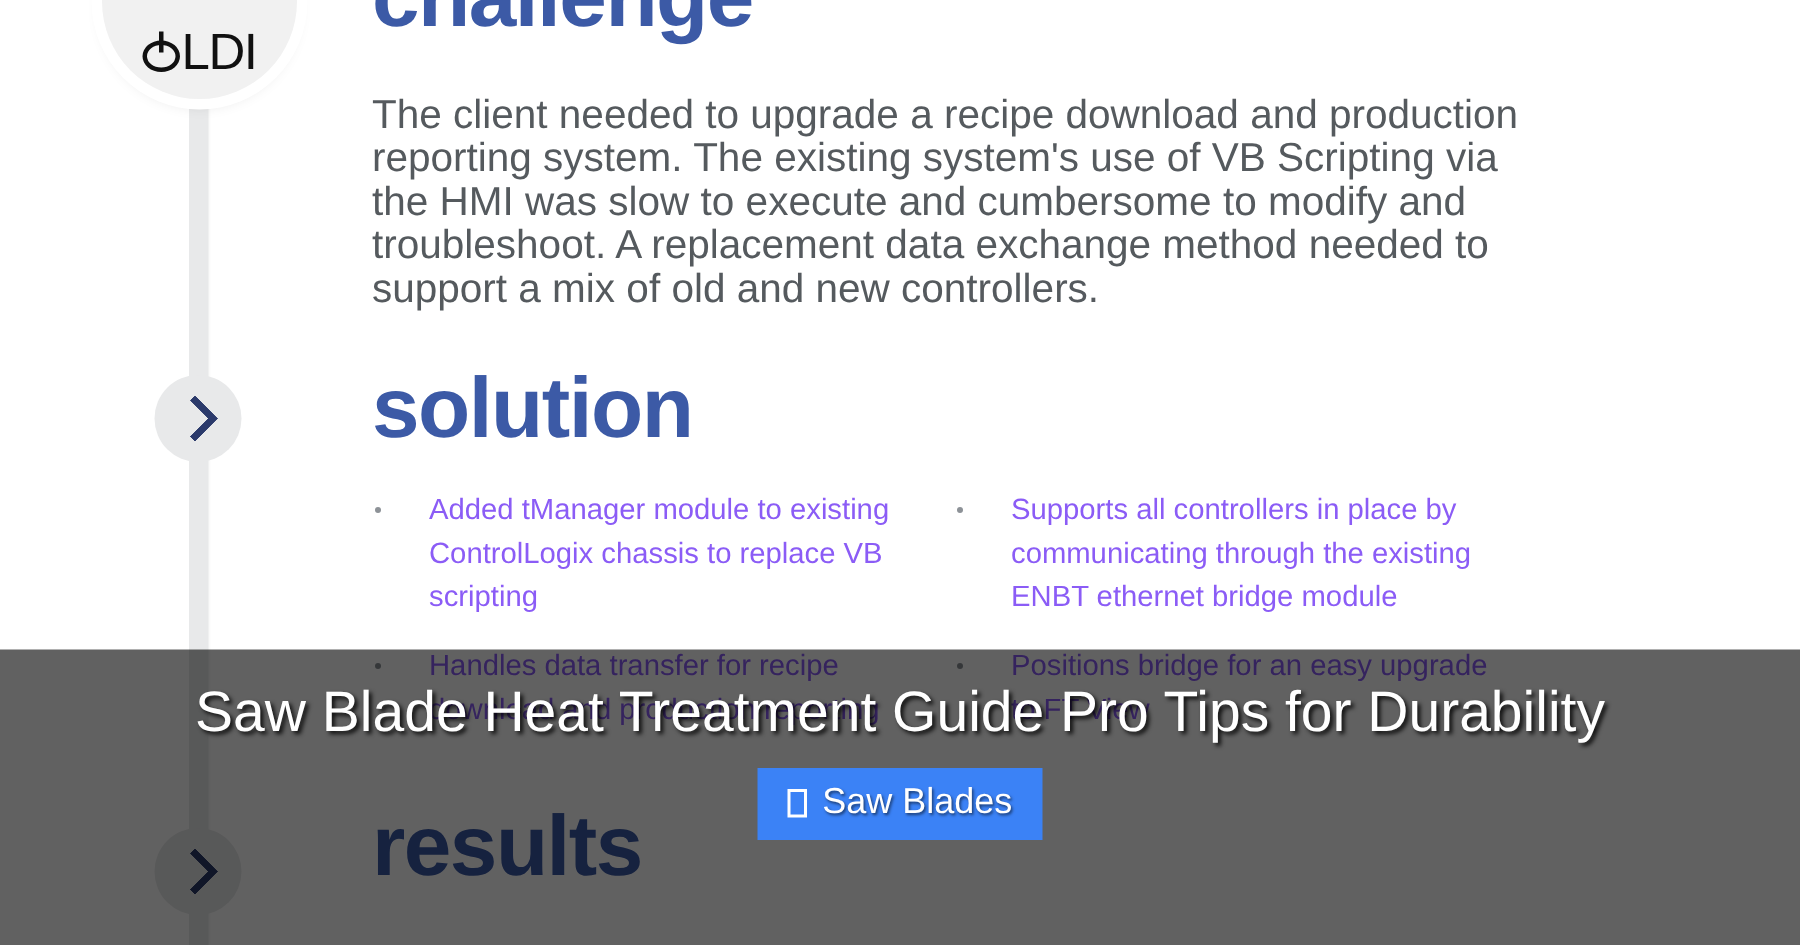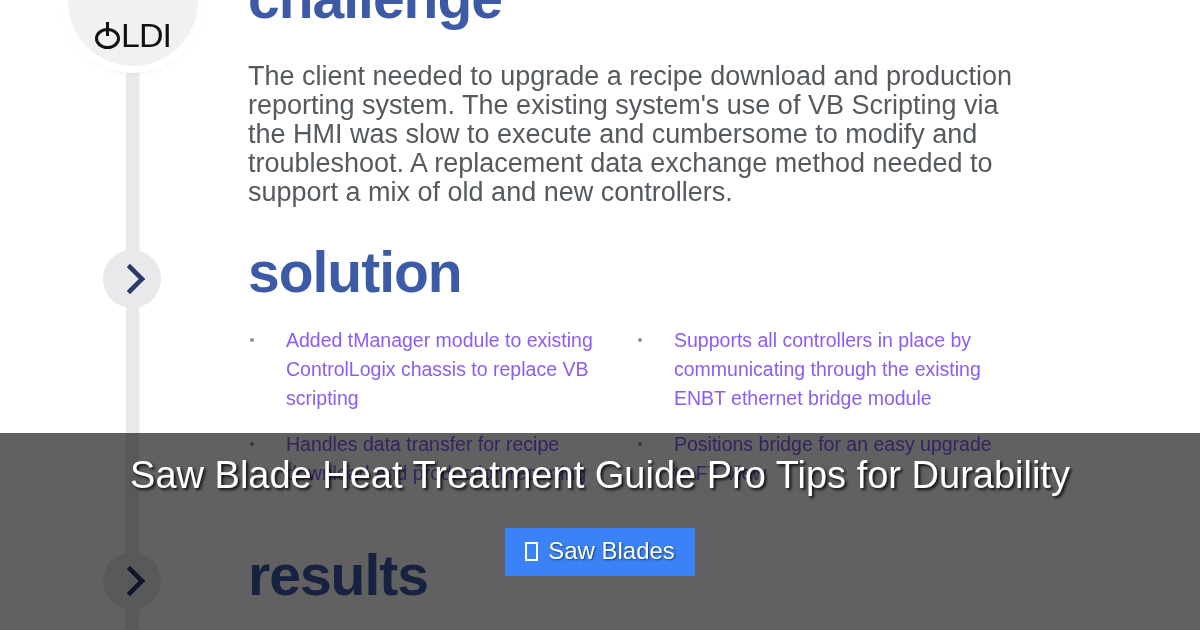--- a/index.html
+++ b/index.html
@@ -137,21 +137,21 @@
     color: #555a5e;
   }
   .solution-head {
     position: absolute;
     left: 248px;
     top: 244px;
   }
   .results-head {
     position: absolute;
     left: 248px;
-    top: 547px;
+    top: 536px;
     color: #1d2a4d;
   }
   .bullet-col {
     width: 390px;
   }
   .bullet-col.left { left: 248px; position: absolute; top: 326px; }
   .bullet-col.right { left: 636px; position: absolute; top: 326px; }
   ul.blist {
     margin: 0;
     padding: 0;
@@ -196,21 +196,21 @@
     font-size: 38px;
     line-height: 46px;
     color: #ffffff;
     text-align: center;
     max-width: 1050px;
     text-shadow: 2px 2px 3px rgba(0,0,0,0.85);
     font-weight: normal;
     margin: 0;
   }
   .overlay-badge {
-    margin-top: 30px;
+    margin-top: 14px;
     background: #3b82f6;
     color: #ffffff;
     font-size: 24px;
     line-height: 1;
     padding: 11px 20px 13px 20px;
     display: inline-flex;
     align-items: center;
     gap: 10px;
     text-shadow: 1px 1px 2px rgba(0,0,0,0.55);
     white-space: nowrap;

